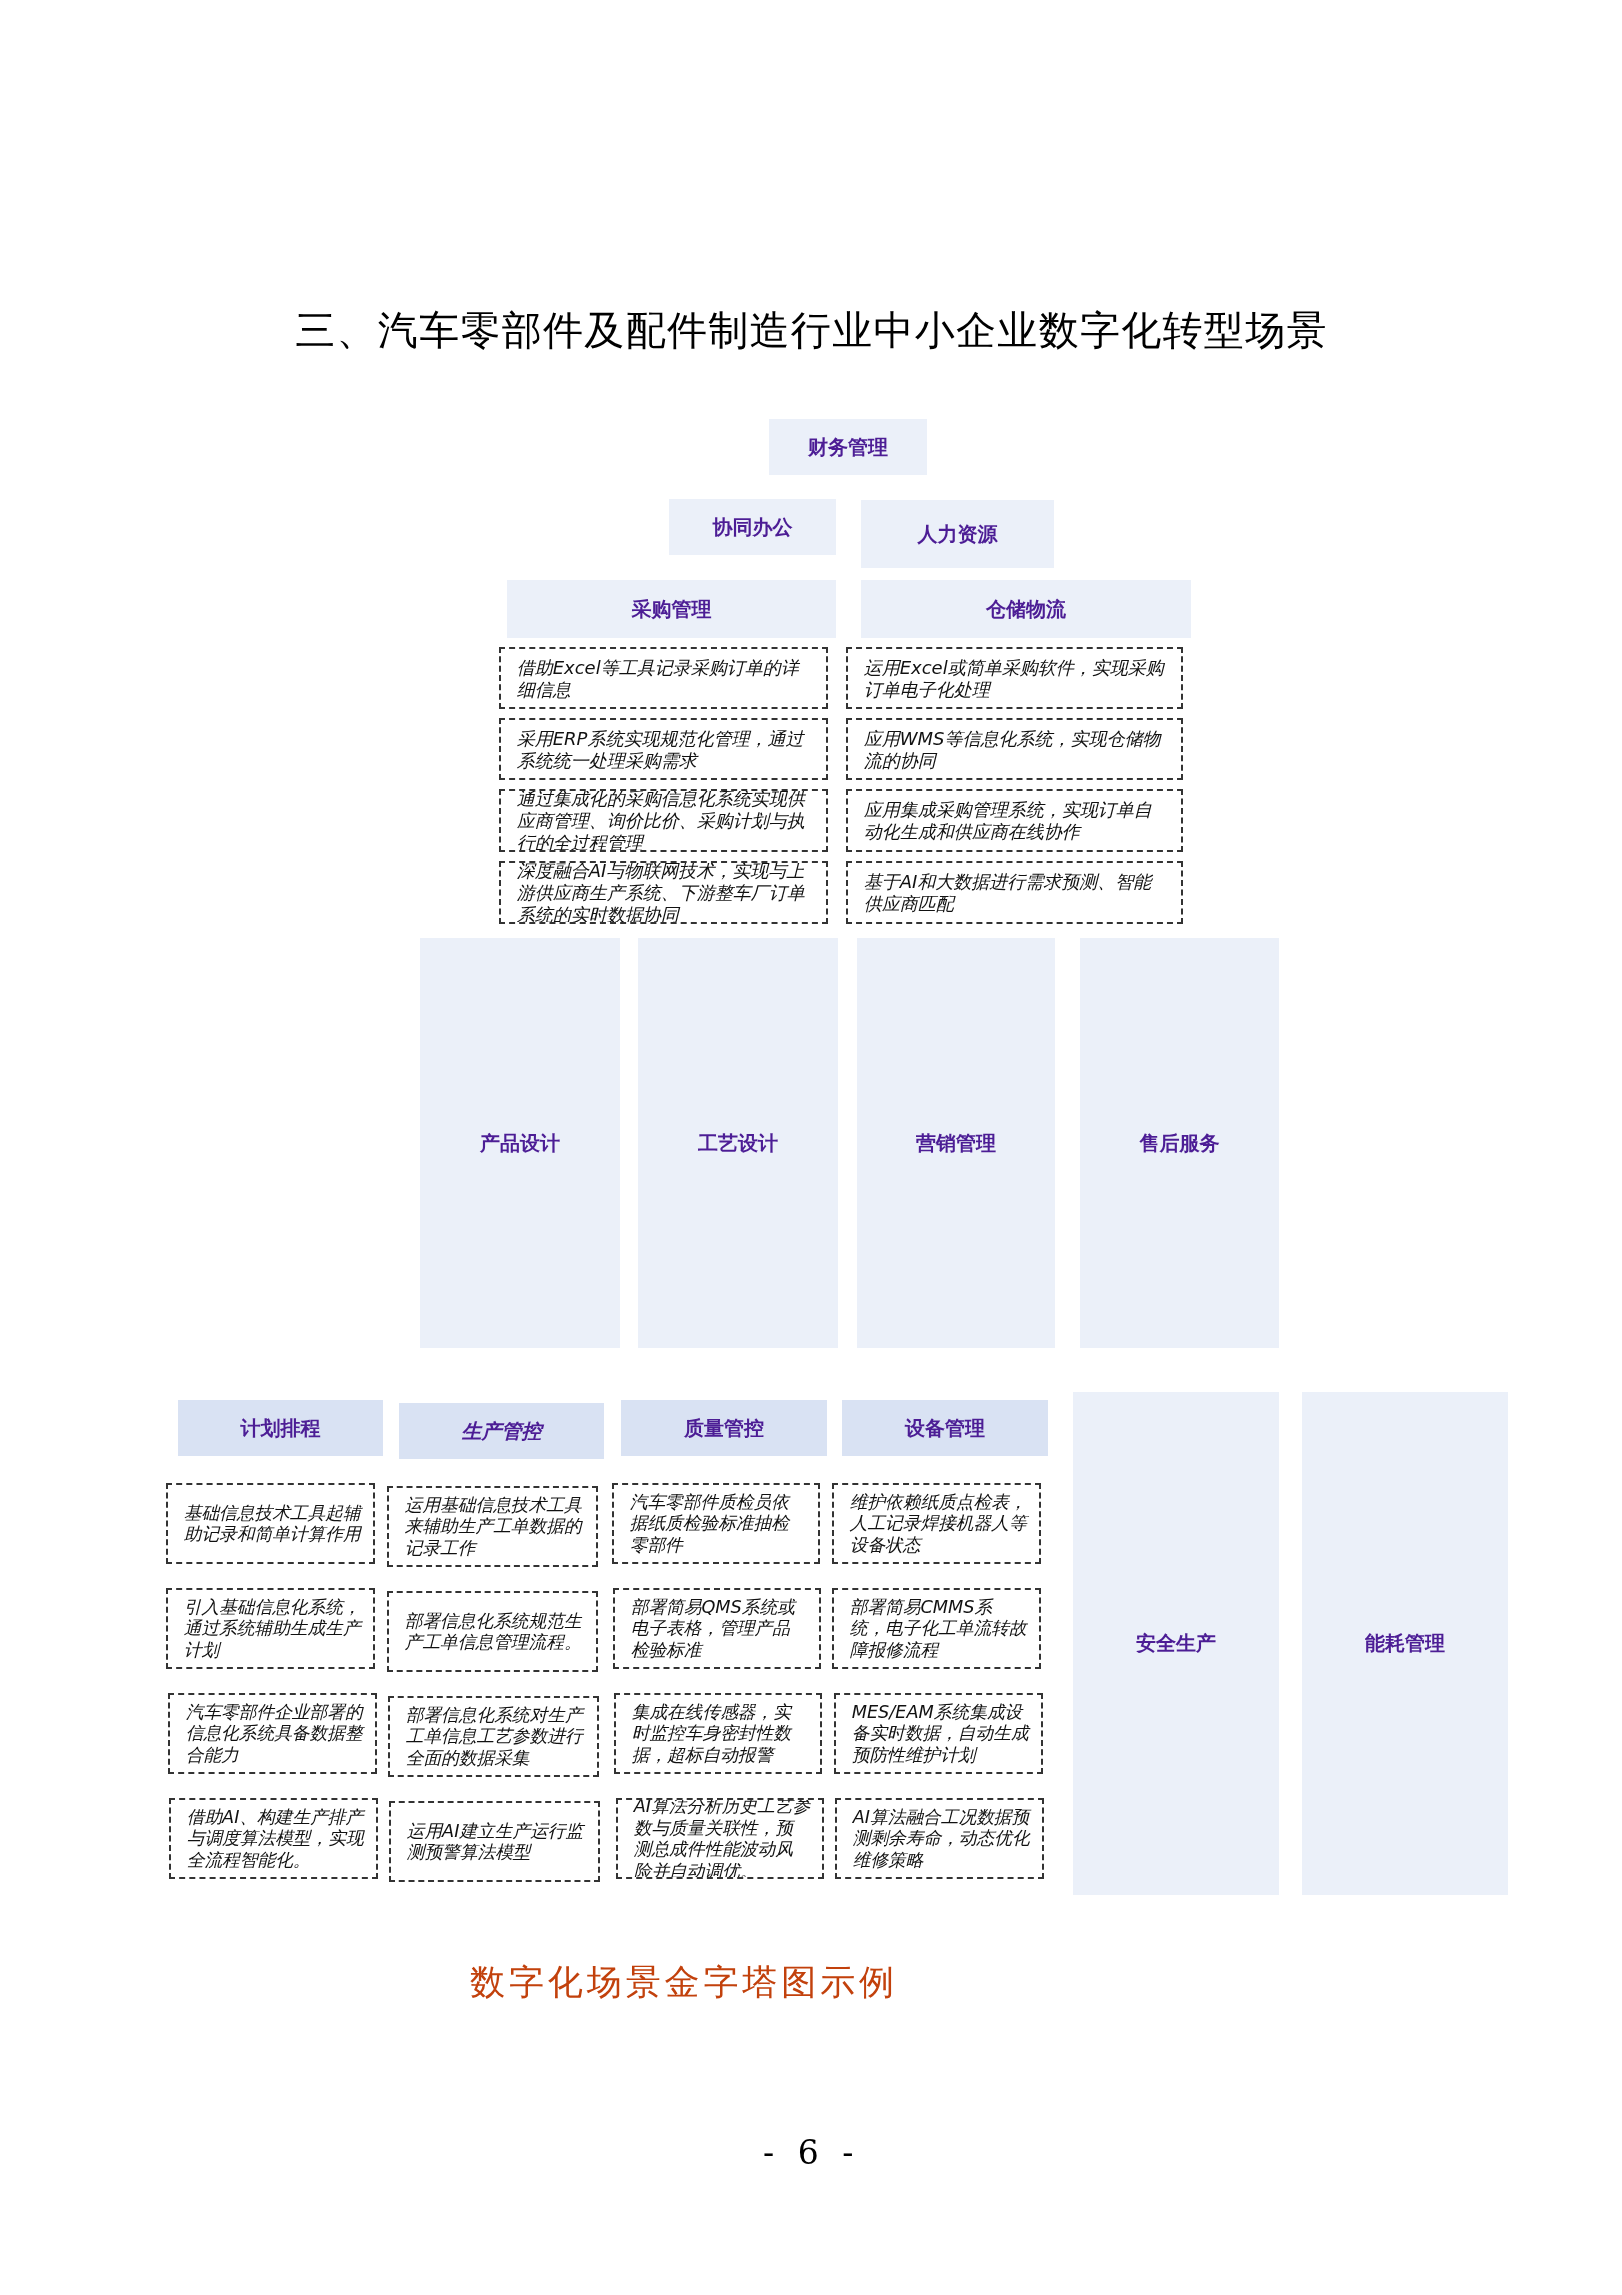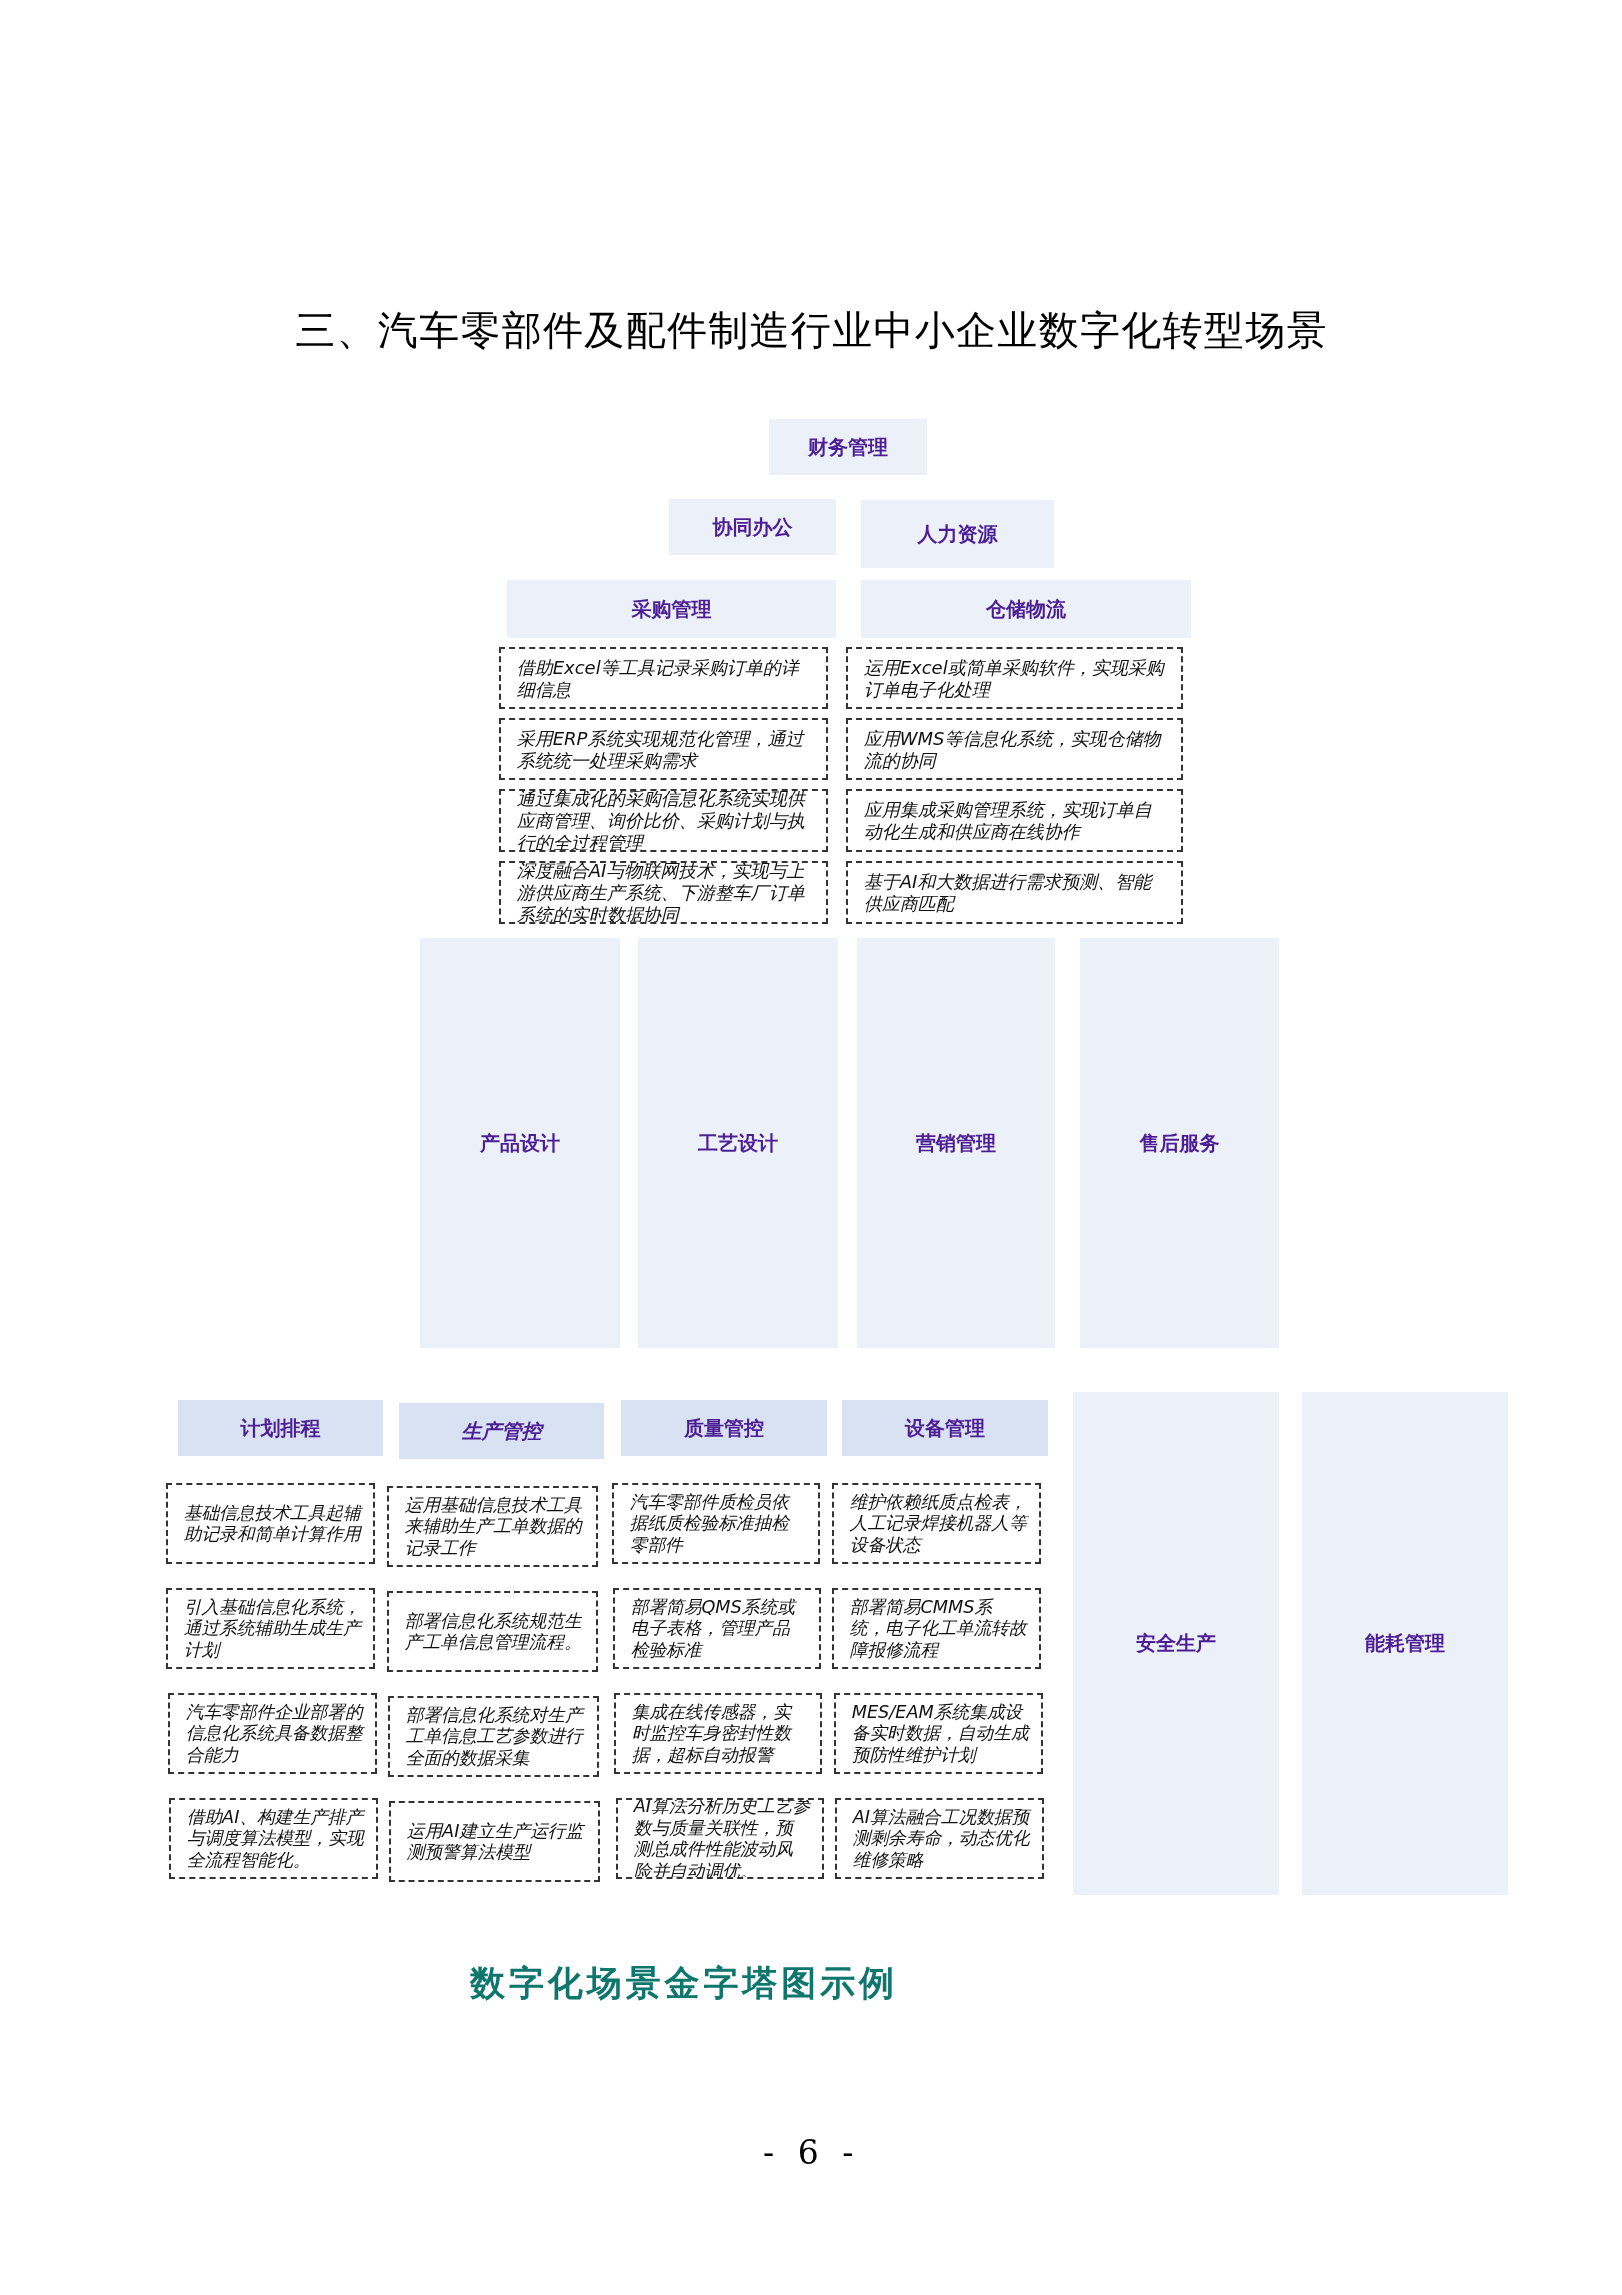--- a/index.html
+++ b/index.html
@@ -21,21 +21,21 @@
   .note {
     border: 2px dashed #333; background: #fff;
     font-family: "DejaVu Sans", sans-serif; font-style: italic; color: #111;
     padding: 6.5px 11.8px 5.2px 15.7px; line-height: 1.22; overflow: hidden;
     display: flex; align-items: center;
   }
   .note.wide { font-size: 18px; }
   .note.narrow { font-size: 17.7px; }
   .caption {
     left: 0; width: 1368px; top: 1950px; height: 65px; text-align: center;
-    font-family: "DejaVu Serif", serif; font-size: 35px; color: #0f766e; letter-spacing: 3.9px; line-height: 65px; font-weight: bold;
+    font-family: "DejaVu Serif", serif; font-size: 35px; color: #c2410c; letter-spacing: 3.9px; line-height: 65px;
   }
   .pageno {
     left: 0; width: 1623px; top: 2127px; height: 52px; text-align: center;
     font-family: "DejaVu Serif", serif; font-size: 33px; color: #000; line-height: 52px; letter-spacing: 6.5px;
   }
 </style>
 </head>
 <body>
 
 <div class="abs title" data-name="page-title">三、汽车零部件及配件制造行业中小企业数字化转型场景</div>

